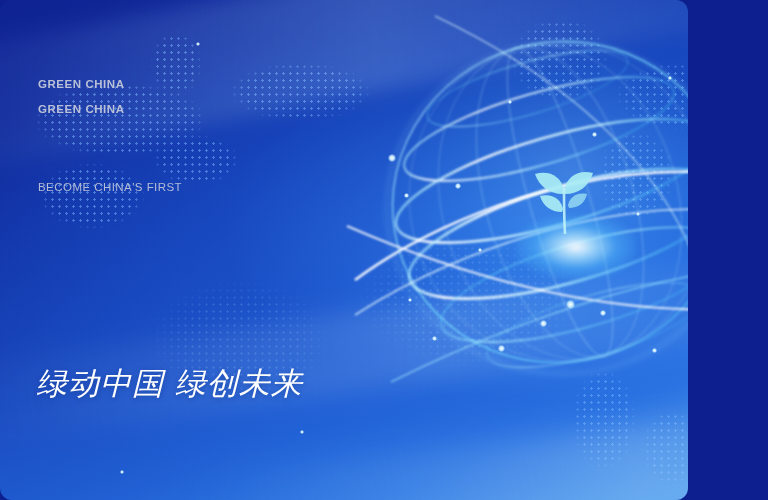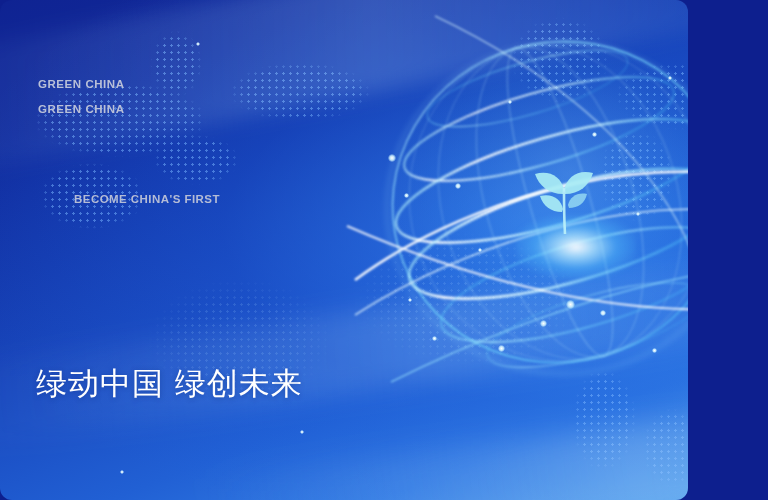--- a/index.html
+++ b/index.html
@@ -118,29 +118,30 @@
   .particle { position:absolute; border-radius:50%; pointer-events:none;
     background:radial-gradient(circle, #ffffff 0%, rgba(210,245,255,0.85) 40%, rgba(150,220,255,0) 75%); }
 
   
   #eng-top {
     position:absolute; left:38px; top:72px;
     color:#b9c0d8; font-size:11.5px; font-weight:bold;
     letter-spacing:.55px; line-height:25px;
   }
   #eng-block {
-    position:absolute; left:38px; top:186px;
-    color:#b4bcd6; font-size:11.5px; font-weight:bold;
-    letter-spacing:.45px; line-height:26px;margin-left:36px;
+    position:absolute; left:38px; top:174px;
+    color:#b4bcd6; font-size:11.5px; font-weight:normal;
+    letter-spacing:.45px; line-height:26px;
   }
   #eng-top div, #eng-block div { white-space:nowrap; }
 
   #headline {
     position:absolute; left:36px; top:364px;
     font-family:"DejaVu Sans","Liberation Sans",sans-serif;
+    font-style:italic;
   }
   #headline .line1 {
     font-size:31px; color:#ffffff; line-height:38px;
     letter-spacing:1px; white-space:nowrap;
     text-shadow:0 1px 5px rgba(10,40,120,0.45);
   }
   #headline .line2 {
     font-size:31px; color:#ffffff; line-height:42px;
     letter-spacing:.5px; white-space:nowrap;
     text-shadow:0 1px 5px rgba(10,40,120,0.45);

